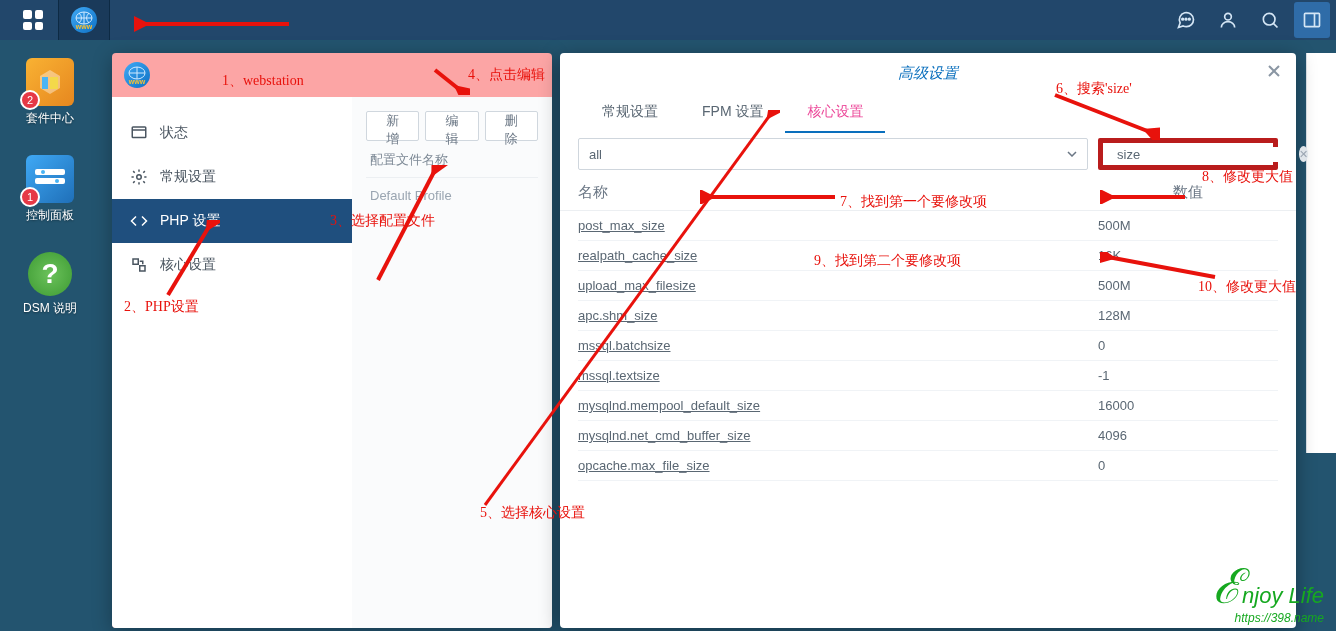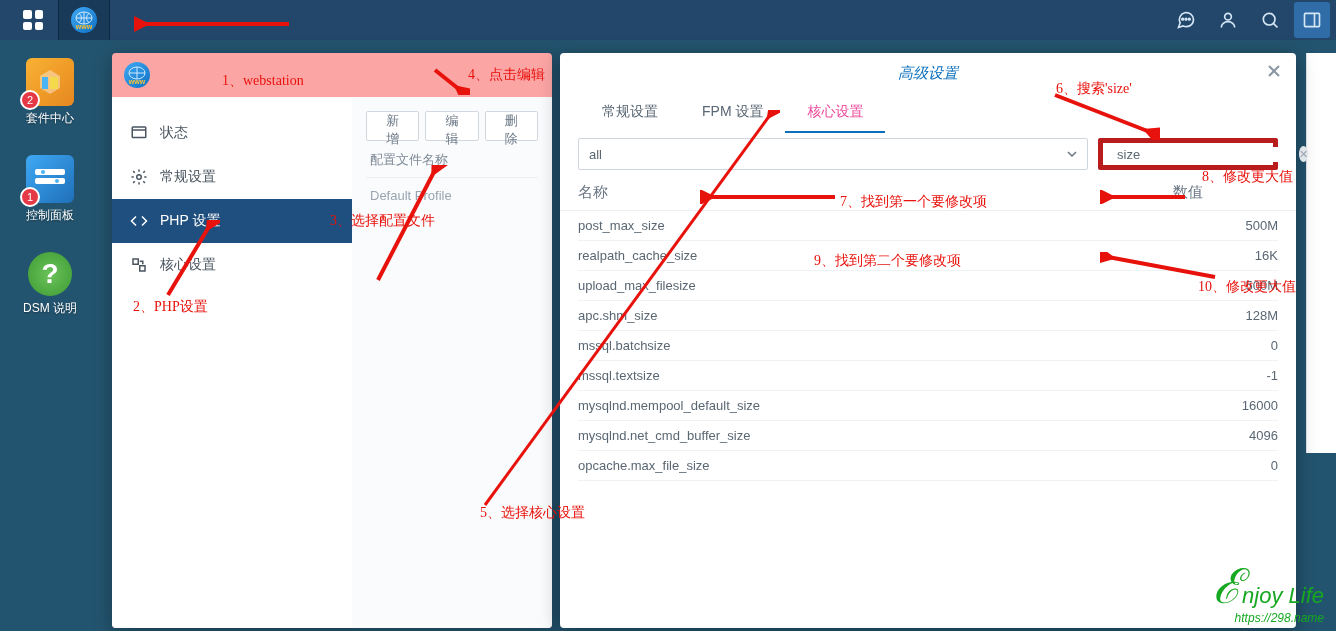--- a/index.html
+++ b/index.html
@@ -47,22 +47,22 @@
 .filter-row{height:42px;padding:4px 18px;display:flex;gap:10px;align-items:center;}
 .dropdown{flex:1;height:32px;border:1px solid #cfd6dd;border-radius:2px;display:flex;align-items:center;justify-content:space-between;padding:0 10px;font-size:13px;color:#5a6773;cursor:pointer;background:#fff;}
 .search-box{width:180px;height:32px;border:5px solid #b91c1c;border-radius:2px;display:flex;align-items:center;padding:0 8px;gap:6px;background:#fff;}
 .search-box input{border:none;outline:none;flex:1;font-size:13px;color:#5a6773;}
 .clear-x{color:#9aa5b1;cursor:pointer;width:16px;height:16px;border-radius:50%;background:#e0e5ea;display:flex;align-items:center;justify-content:center;font-size:11px;}
 .tbl-head{display:flex;padding:8px 18px;font-size:15px;color:#6b7785;border-bottom:1px solid #eceff2;}
 .tbl-head .c1{flex:1;}
 .tbl-head .c2{width:180px;text-align:center;}
 .tbl-body{padding:0 18px;}
 .tbl-row{display:flex;height:30px;align-items:center;border-bottom:1px solid #f0f3f6;font-size:13px;color:#5a6773;}
-.tbl-row .c1{flex:1;}
-.tbl-row .c2{width:180px;text-align:right;}
+.tbl-row .c1{flex:1;text-decoration:underline;}
+.tbl-row .c2{width:180px;text-align:left;}
 .anno{position:absolute;color:#e8120c;font-size:14px;font-family:"SimSun",serif;white-space:nowrap;z-index:100;pointer-events:none;}
 .arrow{position:absolute;z-index:99;pointer-events:none;}
 .watermark{position:absolute;right:12px;bottom:6px;color:#16a820;font-style:italic;font-family:Georgia,serif;font-size:22px;z-index:200;}
 .watermark .big{font-size:48px;}
 .watermark .sub{font-size:12px;color:#16a820;display:block;text-align:right;margin-top:-6px;}
 .side-panel{position:absolute;right:0;top:53px;width:30px;height:400px;background:#fff;border-left:1px solid #dde3e9;z-index:-1;}
 </style>
 </head>
 <body>
 
@@ -276,21 +276,21 @@
       <div class="tbl-row">
         <div class="c1">opcache.max_file_size</div>
         <div class="c2">0</div>
       </div>
     </div>
 </div>
 
 <div class="side-panel"></div>
 
 <div class="anno" style="left:222px;top:72px;">1、webstation</div>
-<div class="anno" style="left:133px;top:298px;">2、PHP设置</div>
+<div class="anno" style="left:124px;top:298px;">2、PHP设置</div>
 <div class="anno" style="left:330px;top:212px;">3、选择配置文件</div>
 <div class="anno" style="left:468px;top:66px;">4、点击编辑</div>
 <div class="anno" style="left:480px;top:504px;">5、选择核心设置</div>
 <div class="anno" style="left:1056px;top:80px;">6、搜索'size'</div>
 <div class="anno" style="left:840px;top:193px;">7、找到第一个要修改项</div>
 <div class="anno" style="left:1184px;top:168px;margin-left:18px;">8、修改更大值</div>
 <div class="anno" style="left:814px;top:252px;">9、找到第二个要修改项</div>
 <div class="anno" style="left:1198px;top:278px;">10、修改更大值</div>
 
 <svg class="arrow" style="left:134px;top:12px;width:160px;height:24px;">
@@ -321,14 +321,14 @@
   </svg>
 <svg class="arrow" style="left:1100px;top:190px;width:90px;height:14px;">
     <line x1="85" y1="7" x2="8" y2="7" stroke="#e8120c" stroke-width="4" marker-end="url(#ah)"></line>
   </svg>
 <svg class="arrow" style="left:1100px;top:252px;width:120px;height:30px;">
     <line x1="115" y1="25" x2="8" y2="5" stroke="#e8120c" stroke-width="4" marker-end="url(#ah)"></line>
   </svg>
 
 <div class="watermark">
   <span class="big">ℰ</span><span>njoy Life</span>
-  <span class="sub">https://298.name</span>
+  <span class="sub">https://398.name</span>
 </div>
 
 </body></html>

